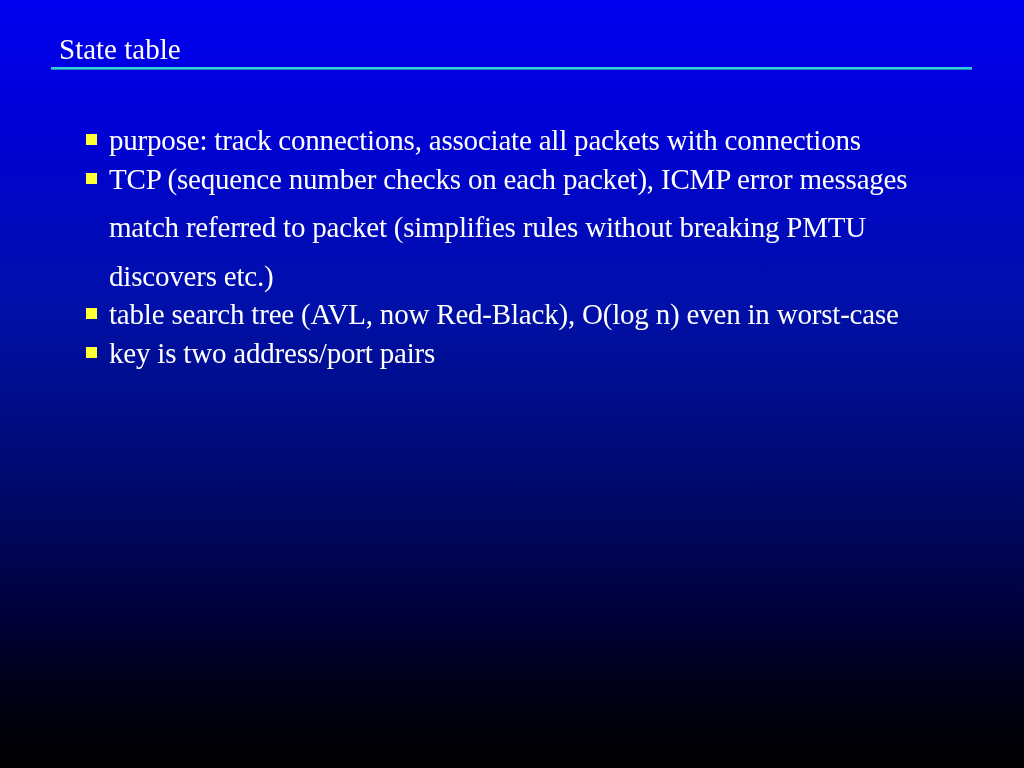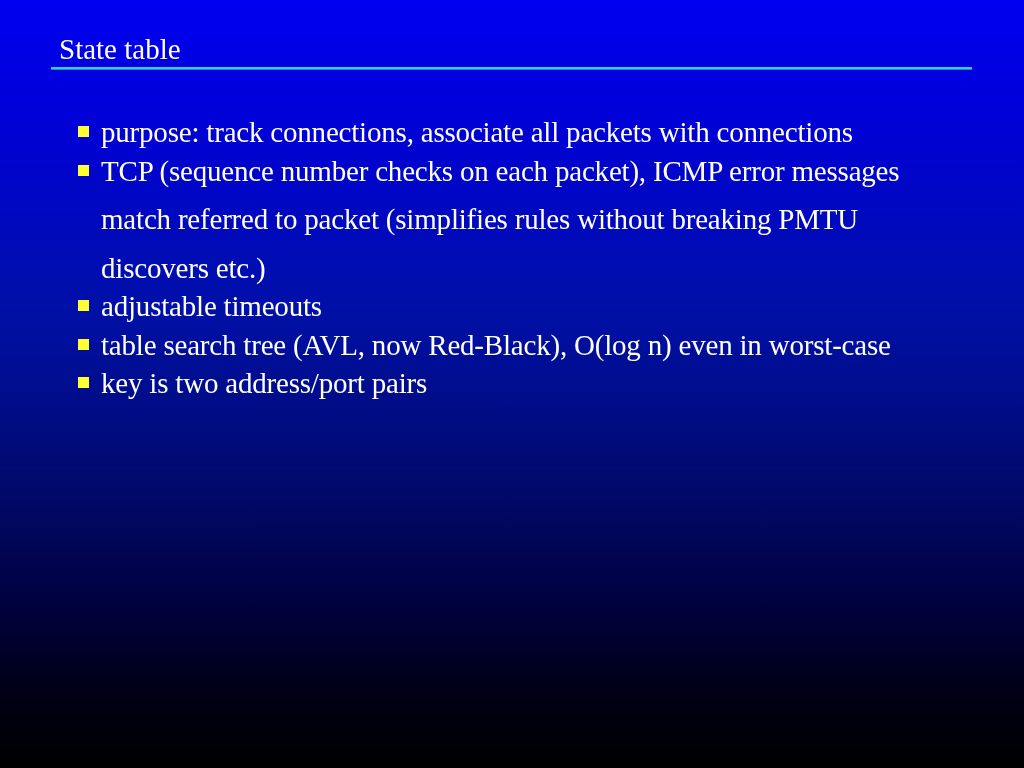--- a/index.html
+++ b/index.html
@@ -39,21 +39,21 @@
       width: 921px;
       height: 2px;
       background: #33ccdd;
       box-shadow: 0 1px 0 #1a8fb8;
     }
     .bullets {
       position: absolute;
       left: 68px;
       top: 100px;
       width: 860px;
-      margin: 8px;
+      margin: 16px;
       padding: 0;
       list-style: none;
       font-family: Liberation Serif, serif;
     }
     .bullet-item {
       position: relative;
       padding-left: 25px;
       font-size: 29px;
       line-height: 48.5px;
       margin-bottom: -10px;
@@ -82,23 +82,19 @@
   <li class="bullet-item">
     <span class="bullet-marker"></span>
     <span class="bullet-text">purpose: track connections, associate all packets with connections</span>
   </li>
   <li class="bullet-item">
     <span class="bullet-marker"></span>
     <span class="bullet-text">TCP (sequence number checks on each packet), ICMP error messages match referred to packet (simplifies rules without breaking PMTU discovers etc.)</span>
   </li>
   <li class="bullet-item">
     <span class="bullet-marker"></span>
-    <span class="bullet-text">adjustable timeouts</span>
-  </li>
-  <li class="bullet-item">
-    <span class="bullet-marker"></span>
     <span class="bullet-text">table search tree (AVL, now Red-Black), O(log n) even in worst-case</span>
   </li>
   <li class="bullet-item">
     <span class="bullet-marker"></span>
     <span class="bullet-text">key is two address/port pairs</span>
   </li>
 </ul>
 
 </body></html>

